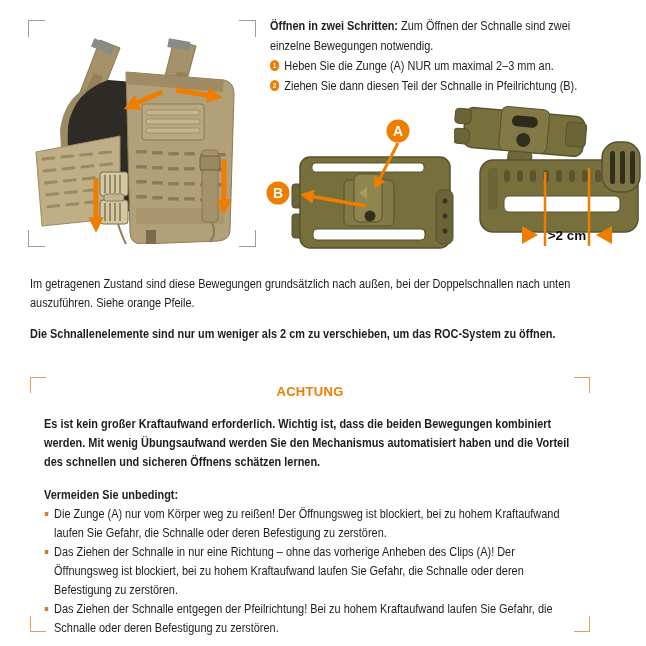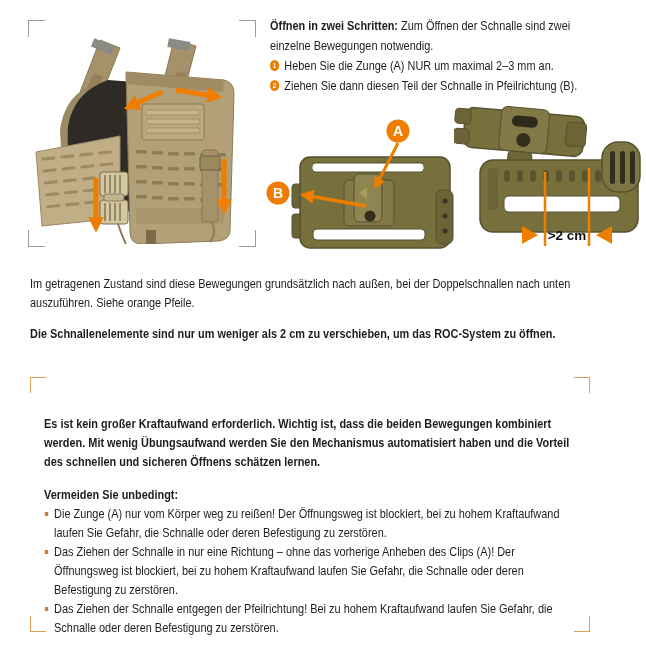--- a/index.html
+++ b/index.html
@@ -263,20 +263,21 @@
 
   <p class="worn txt cond">Im getragenen Zustand sind diese Bewegungen grundsätzlich nach außen, bei der Doppelschnallen nach unten auszuführen. Siehe orange Pfeile.</p>
   <p class="boldnote txt b cond">Die Schnallenelemente sind nur um weniger als 2 cm zu verschieben, um das ROC-System zu öffnen.</p>
 
   <div class="warning">
     <div class="wb tl"></div>
     <div class="wb tr"></div>
     <div class="wb bl"></div>
     <div class="wb br"></div>
 
+    <div class="w-title">ACHTUNG</div>
     <p class="w-intro txt cond">Es ist kein großer Kraftaufwand erforderlich. Wichtig ist, dass die beiden Bewegungen kombiniert werden. Mit wenig Übungsaufwand werden Sie den Mechanismus automatisiert haben und die Vorteil des schnellen und sicheren Öffnens schätzen lernen.</p>
     <p class="w-avoid txt cond">Vermeiden Sie unbedingt:</p>
     <ul class="w-list txt cond">
       <li>Die Zunge (A) nur vom Körper weg zu reißen! Der Öffnungsweg ist blockiert, bei zu hohem Kraftaufwand laufen Sie Gefahr, die Schnalle oder deren Befestigung zu zerstören.</li>
       <li>Das Ziehen der Schnalle in nur eine Richtung – ohne das vorherige Anheben des Clips (A)! Der Öffnungsweg ist blockiert, bei zu hohem Kraftaufwand laufen Sie Gefahr, die Schnalle oder deren Befestigung zu zerstören.</li>
       <li>Das Ziehen der Schnalle entgegen der Pfeilrichtung! Bei zu hohem Kraftaufwand laufen Sie Gefahr, die Schnalle oder deren Befestigung zu zerstören.</li>
     </ul>
   </div>
 
 </div>

